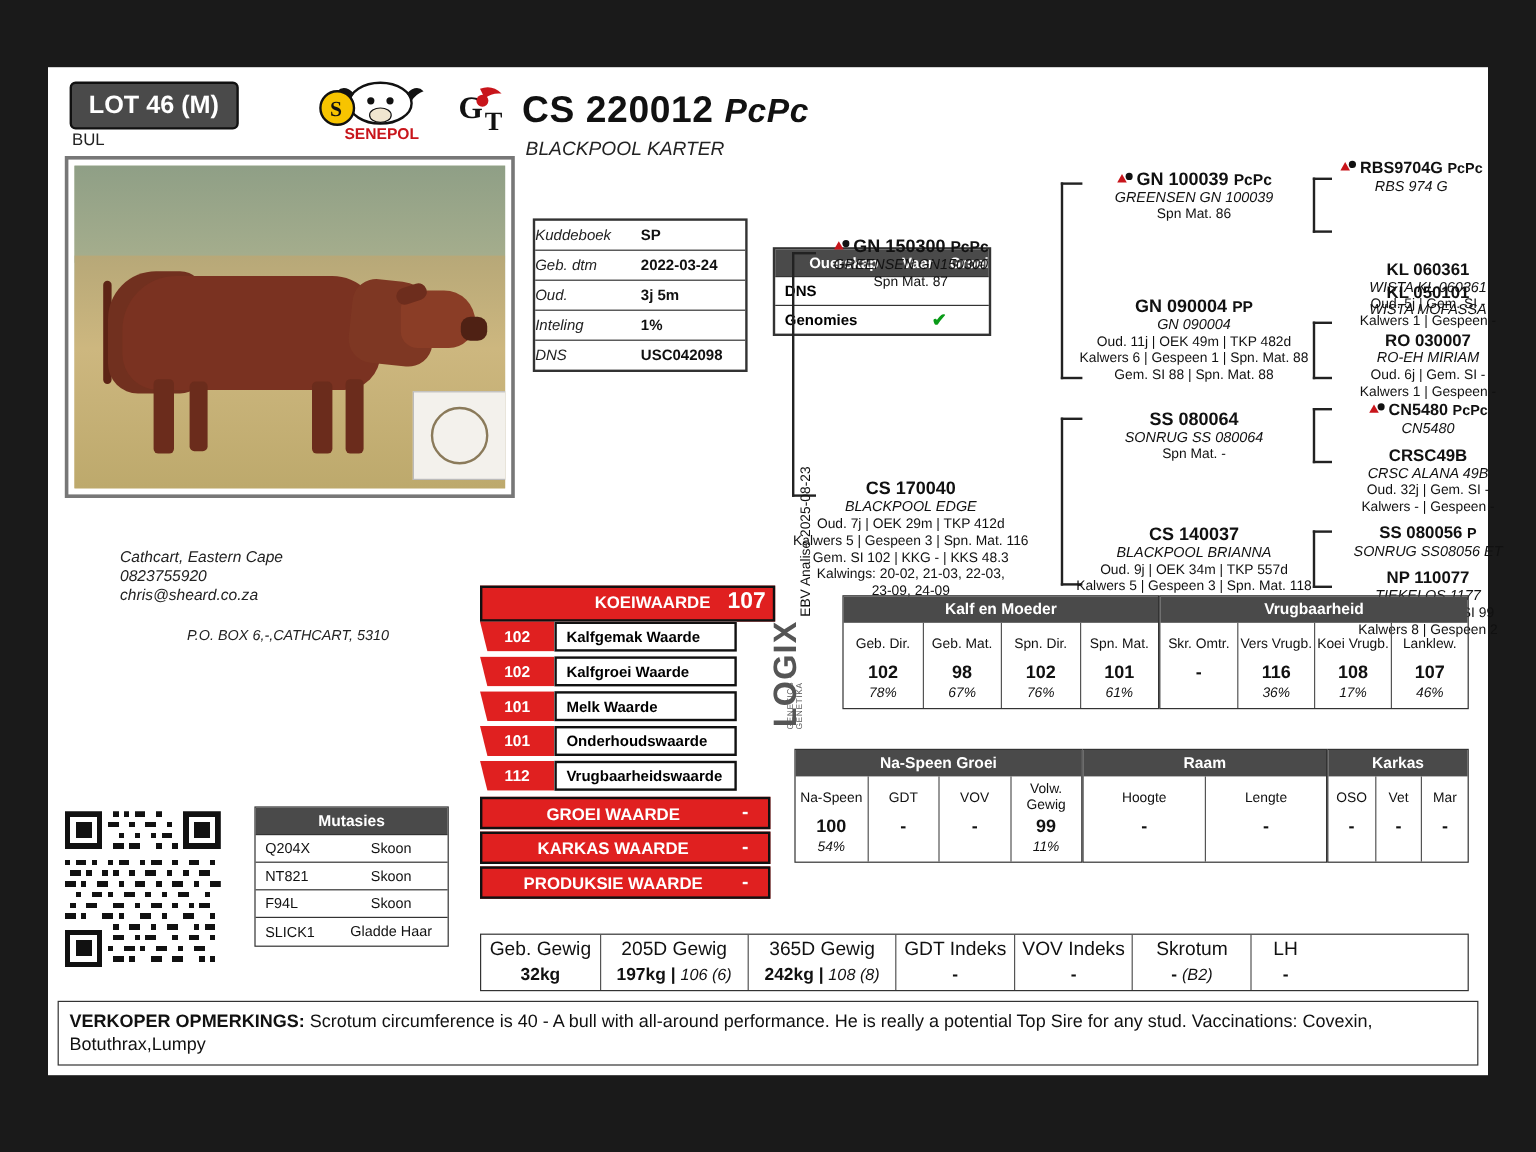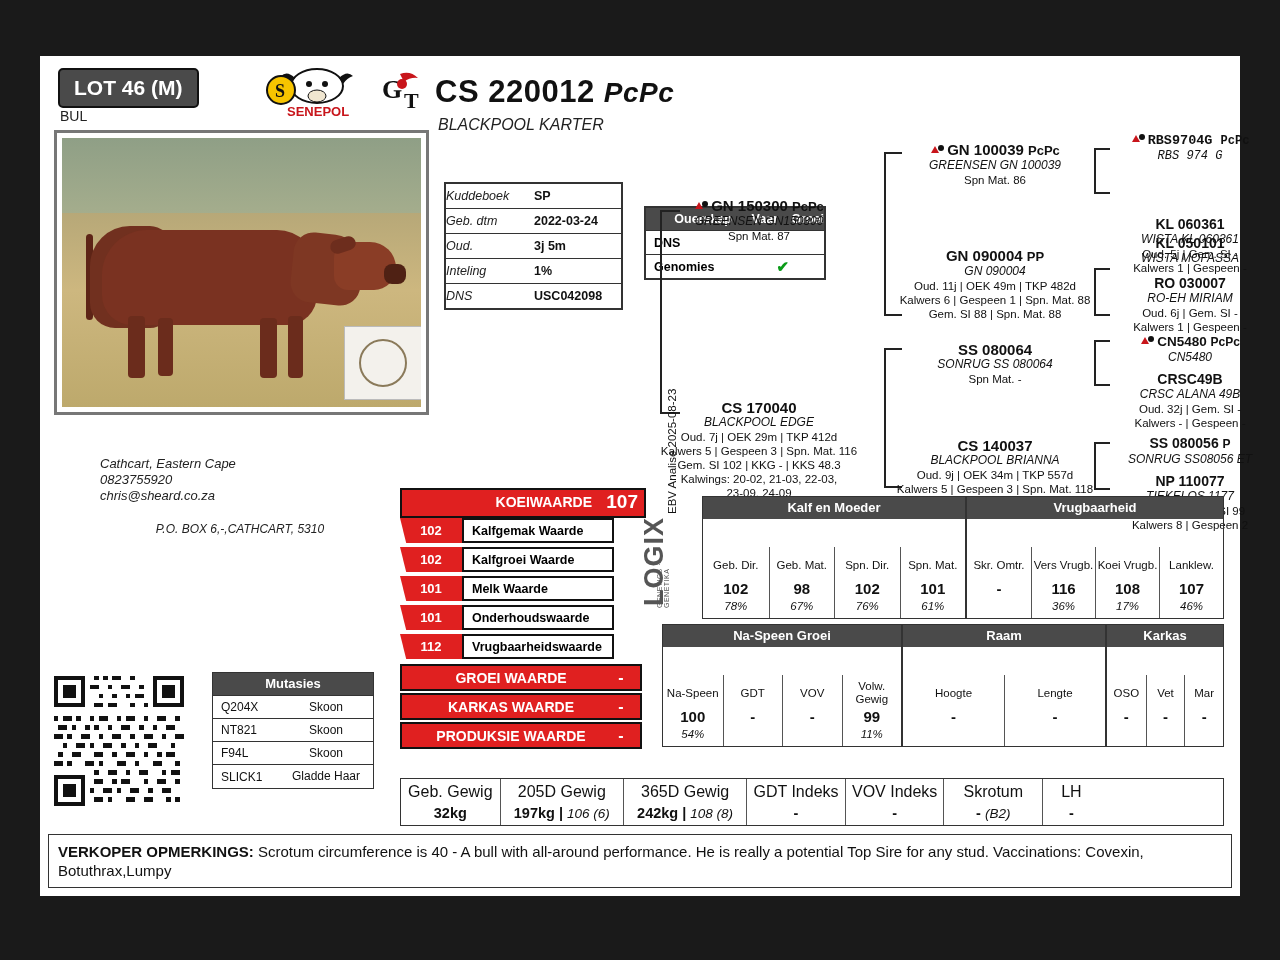--- a/index.html
+++ b/index.html
@@ -87,21 +87,21 @@
 
   
   .logix{position:absolute;left:602px;top:440px;width:60px;height:130px;}
   .logix .word{position:absolute;left:-32px;top:50px;transform:rotate(-90deg);font-size:27px;font-weight:bold;color:#555;letter-spacing:1px;}
   .logix .sub{position:absolute;left:-18px;top:66px;transform:rotate(-90deg);font-size:7px;color:#555;letter-spacing:.5px;}
   .ebv{position:absolute;left:24px;top:18px;transform:rotate(-90deg);transform-origin:left top;font-size:11.5px;color:#111;white-space:nowrap;}
 
   
   .tbl{position:absolute;border:1px solid #333;box-sizing:border-box;}
   .thead{background:#4a4a4a;color:#fff;font-size:13px;font-weight:bold;text-align:center;height:22px;line-height:22px;}
-  .tgrid{display:flex;margin-top:28px;}
+  .tgrid{display:flex;}
   .tcell{border-left:1px solid #555;box-sizing:border-box;text-align:center;}
   .tcell:first-child{border-left:none;}
   .tcell .h{font-size:11.5px;color:#111;line-height:13px;padding:3px 1px 0;height:30px;display:flex;align-items:center;justify-content:center;}
   .tcell .v{font-size:15px;font-weight:bold;color:#111;height:20px;}
   .tcell .p{font-size:11.5px;font-style:italic;color:#111;height:18px;}
 
   
   .mut{position:absolute;left:172px;top:616px;width:160px;border:1px solid #333;}
   .mut .mh{background:#4a4a4a;color:#fff;font-size:13px;font-weight:bold;text-align:center;height:22px;line-height:22px;}
   .mut .mr{display:flex;border-top:1px solid #333;font-size:12px;color:#111;}
@@ -291,21 +291,21 @@
     </div>
 
     <div class="pnode" style="left:266px;top:368px;width:210px;">
       <div class="pname">CS 140037</div>
       <div class="psub">BLACKPOOL BRIANNA</div>
       <div class="pstat">Oud. 9j | OEK 34m | TKP 557d</div>
       <div class="pstat">Kalwers 5 | Gespeen 3 | Spn. Mat. 118</div>
       <div class="pstat">Gem. SI 103 | Spn. Mat. 118</div>
     </div>
 
-    <div class="pnode" style="left:486px;top:62px;width:160px;font-family:Liberation Mono, monospace;">
+    <div class="pnode" style="left:472px;top:62px;width:160px;">
       <div style="font-size:13.5px;font-weight:bold;">
         <span class="gticon">
           <svg viewBox="0 0 14 14" width="14" height="14">
                 <path d="M1 10 L5 3 L9 10z" fill="#c8151b"></path>
                 <circle cx="11" cy="5" r="3" fill="#111"></circle>
               </svg>
         </span><span>RBS9704G</span> <span style="font-size:12px">PcPc</span>
       </div>
       <div class="psub">RBS 974 G</div>
     </div>

